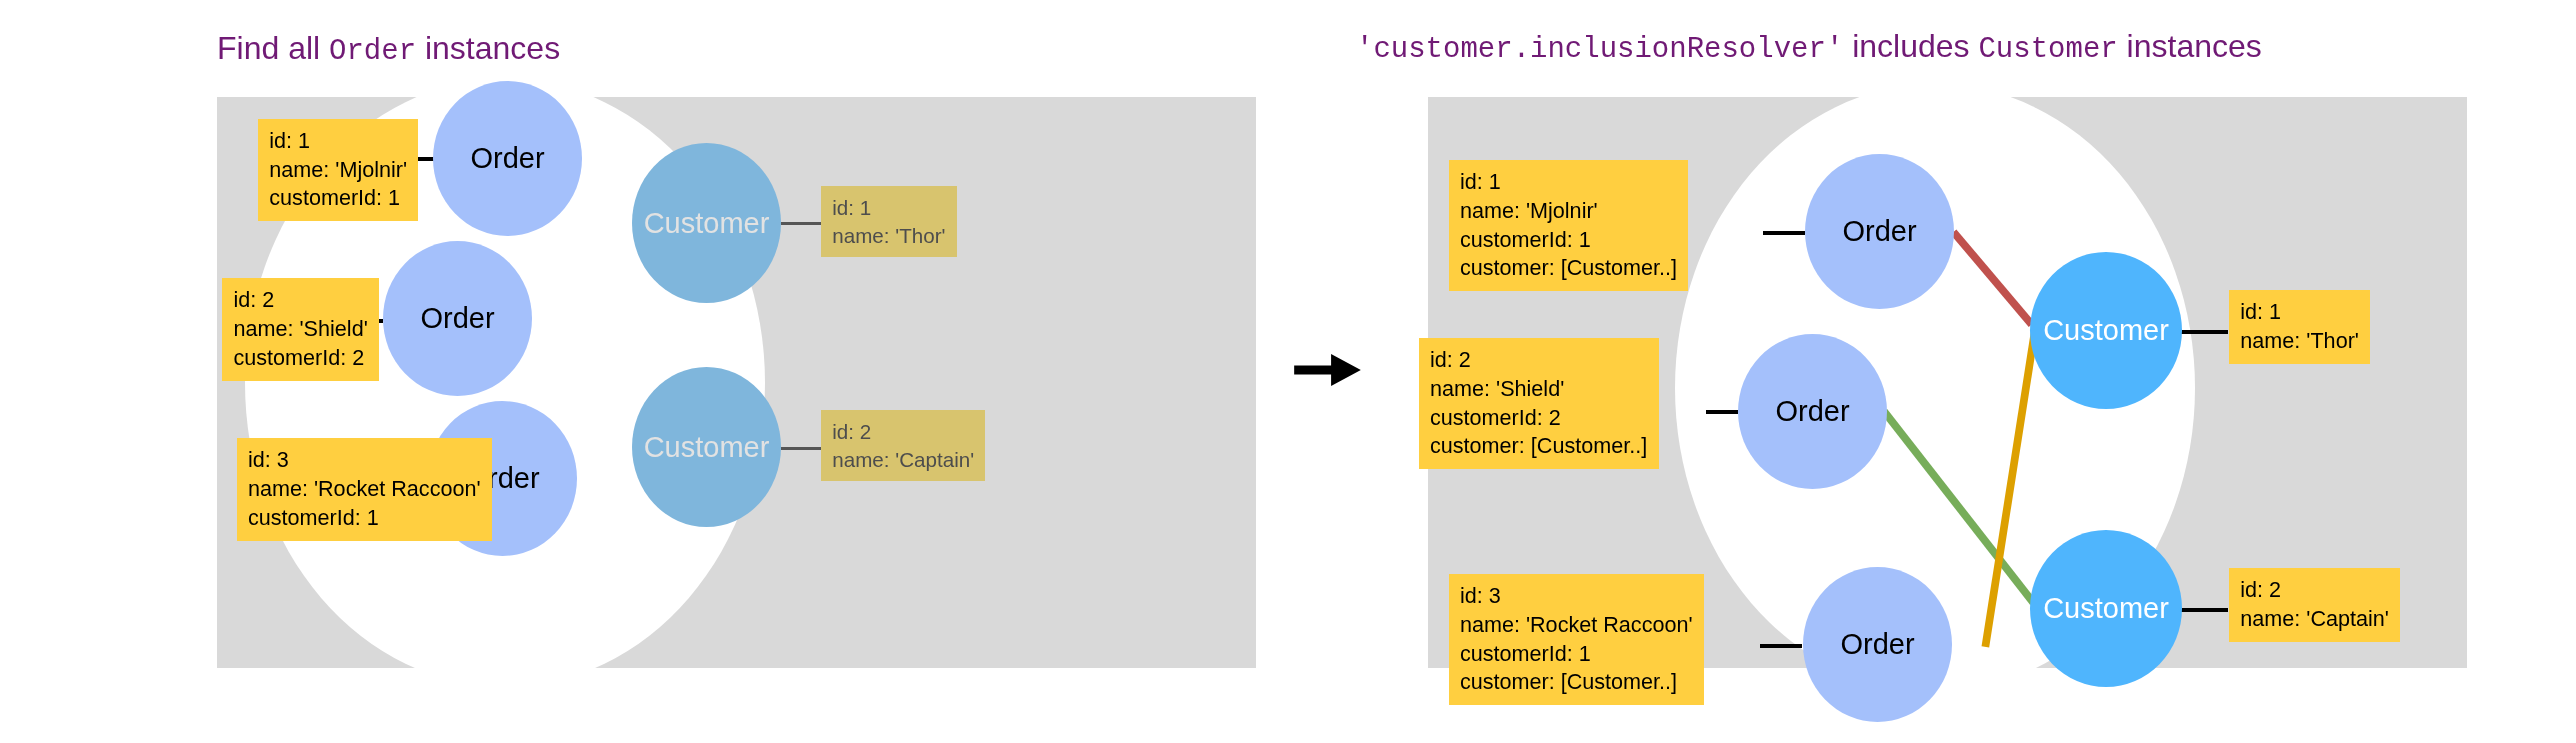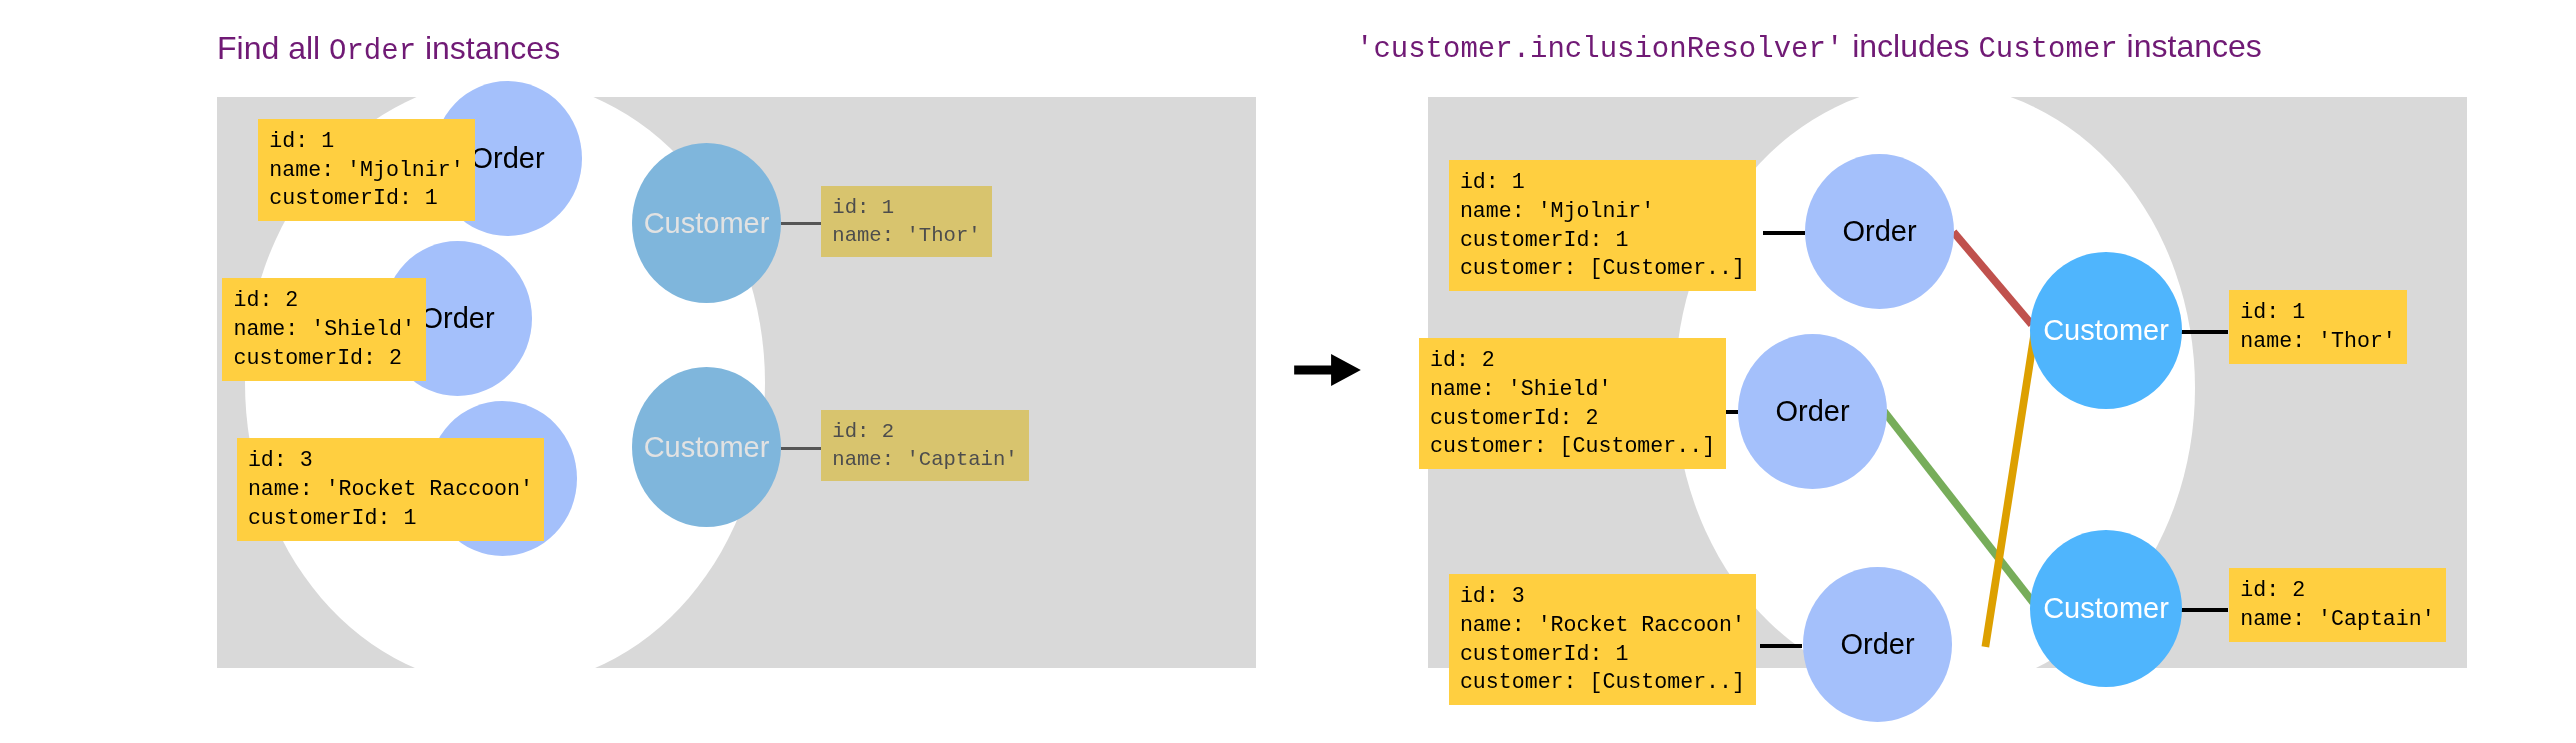--- a/index.html
+++ b/index.html
@@ -80,21 +80,20 @@
   }
 
   
   .card {
     position: absolute;
     box-sizing: border-box;
     padding: 8.2px 11.3px;
     font-size: 21.6px;
     line-height: 1.33;
     white-space: nowrap;
-    font-family: Liberation Mono, monospace;
   }
   .card.order-card {
     background: #ffcf40;
     color: #000000;
   }
   .card.customer-card-dim {
     background: #d8c46e;
     color: #4d4d4d;
     font-size: 20.6px;
   }

